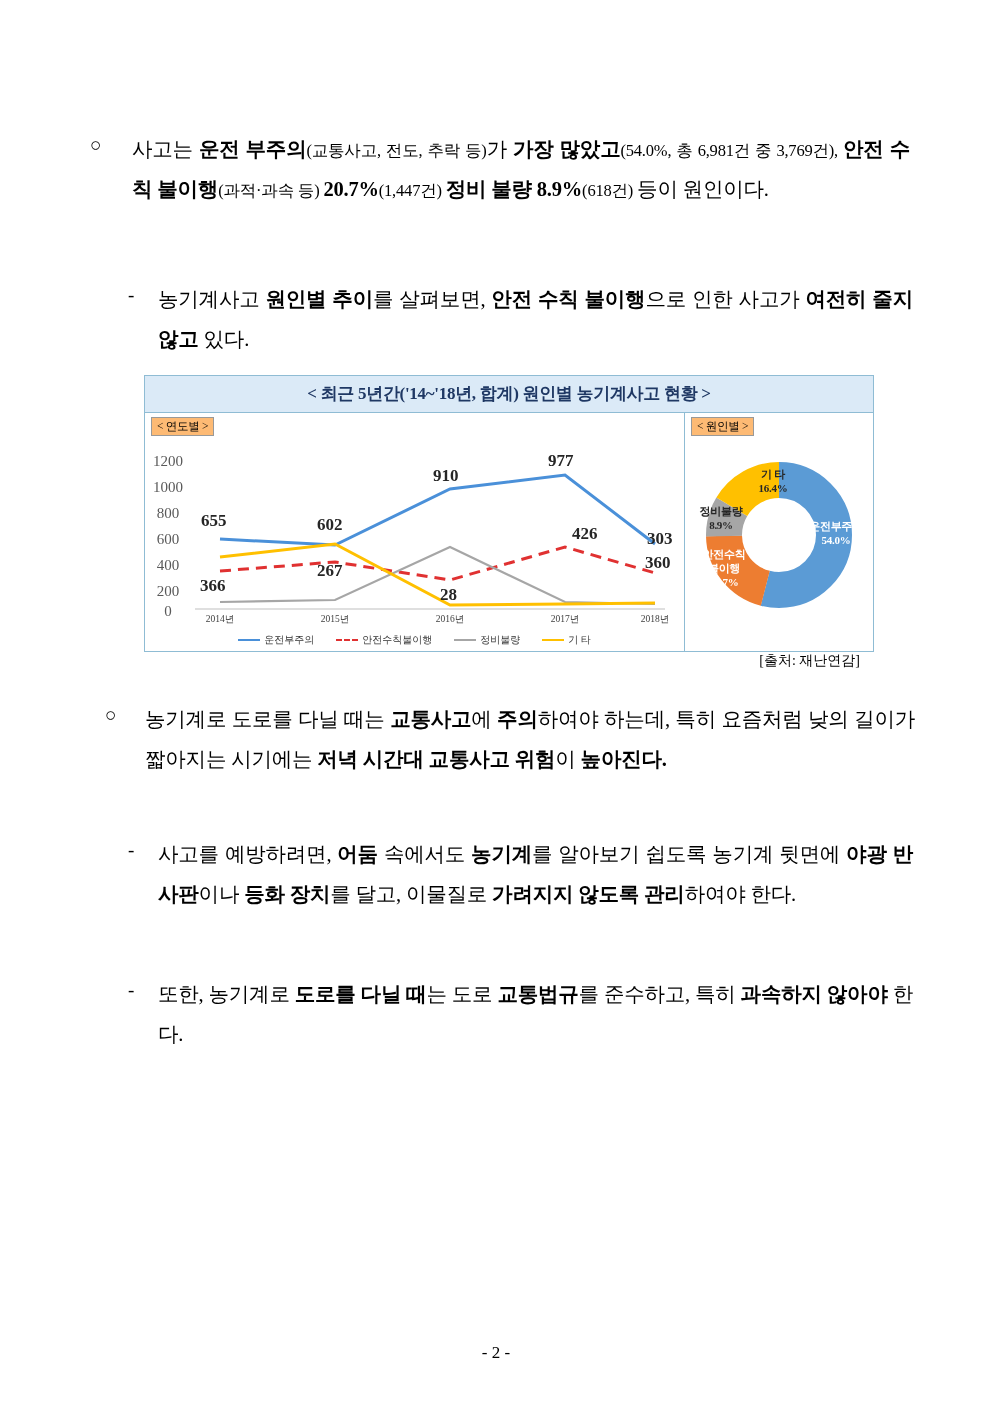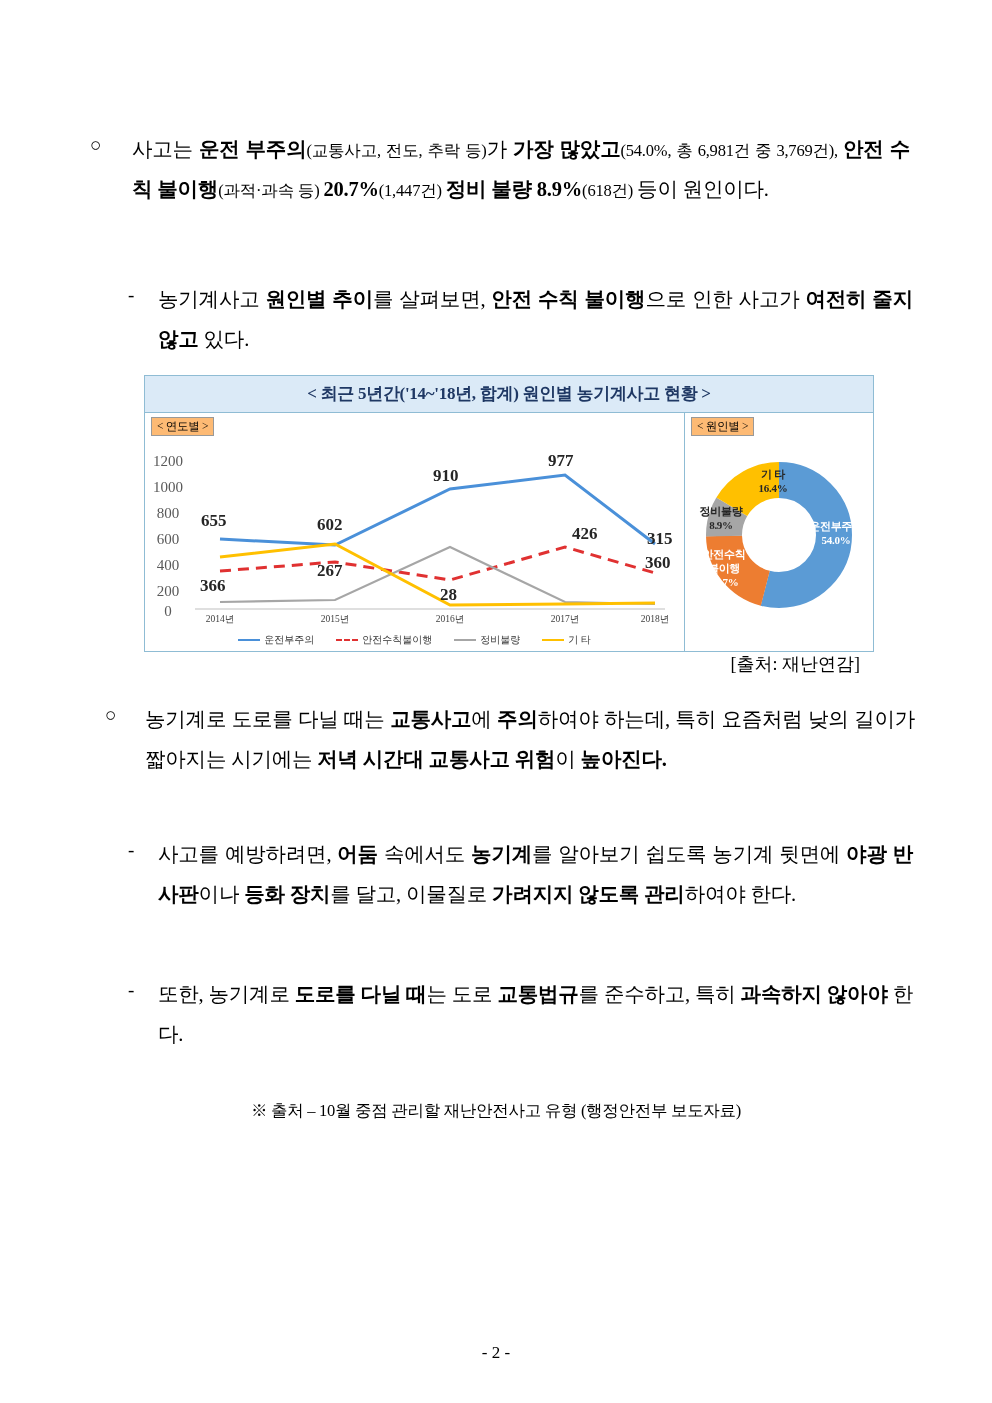--- a/index.html
+++ b/index.html
@@ -111,21 +111,21 @@
     text-align: center;
     line-height: 1.25;
     letter-spacing: -0.3px;
   }
   .source {
     position: absolute;
     left: 0; right: 0;
     top: 652px;
     text-align: right;
     padding-right: 132px;
-    font-size: 18px;
+    font-size: 14px;
   }
   .footnote {
     position: absolute;
     left: 0; right: 0;
     top: 1100px;
     text-align: center;
     font-size: 16.5px;
     letter-spacing: -0.3px;
   }
   .pagenum {
@@ -180,21 +180,21 @@
 
           <polyline points="75,189 190,187 305,134 420,189 510,191" fill="none" stroke="#a6a6a6" stroke-width="2.2"></polyline>
 
           <polyline points="75,144 190,131 305,192 420,191 510,190" fill="none" stroke="#ffc000" stroke-width="3"></polyline>
         </svg>
 
         <span class="dlabel" style="left:56px;  top:98px;">655</span>
         <span class="dlabel" style="left:172px; top:102px;">602</span>
         <span class="dlabel" style="left:288px; top:53px;">910</span>
         <span class="dlabel" style="left:403px; top:38px;">977</span>
-        <span class="dlabel" style="left:502px; top:116px;">315</span>
+        <span class="dlabel" style="left:502px; top:116px;">303</span>
         <span class="dlabel" style="left:55px;  top:163px;">366</span>
         <span class="dlabel" style="left:172px; top:148px;">267</span>
         <span class="dlabel" style="left:403px; top:111px;margin-left:24px;">426</span>
         <span class="dlabel" style="left:500px; top:140px;">360</span>
         <span class="dlabel" style="left:295px; top:172px;">28</span>
 
         <span class="xtick" style="left:45px;  top:200px;text-align:center;">2014년</span>
         <span class="xtick" style="left:160px; top:200px;">2015년</span>
         <span class="xtick" style="left:275px; top:200px;">2016년</span>
         <span class="xtick" style="left:390px; top:200px;">2017년</span>
@@ -275,17 +275,16 @@
     </div>
   </div>
 
   <div class="block" style="left:128px; top:975px; width:785px;">
     <span class="bullet-dash" style="left:0; top:4px;">-</span>
     <div class="para" style="margin-left:30px;">
       <span>또한, 농기계로 </span><span class="b">도로를 다닐 때</span><span>는 도로 </span><span class="b">교통법규</span><span>를 준수하고, 특히 </span><span class="b">과속하지 않아야</span><span> 한다.</span>
     </div>
   </div>
 
-  <div class="footnote">※ 출처 – 10월 중점 관리할 재난안전사고 유형 (행정안전부 보도자료)</div>
 
   <div class="pagenum">- 2 -</div>
 
 </div>
 
 </body></html>

